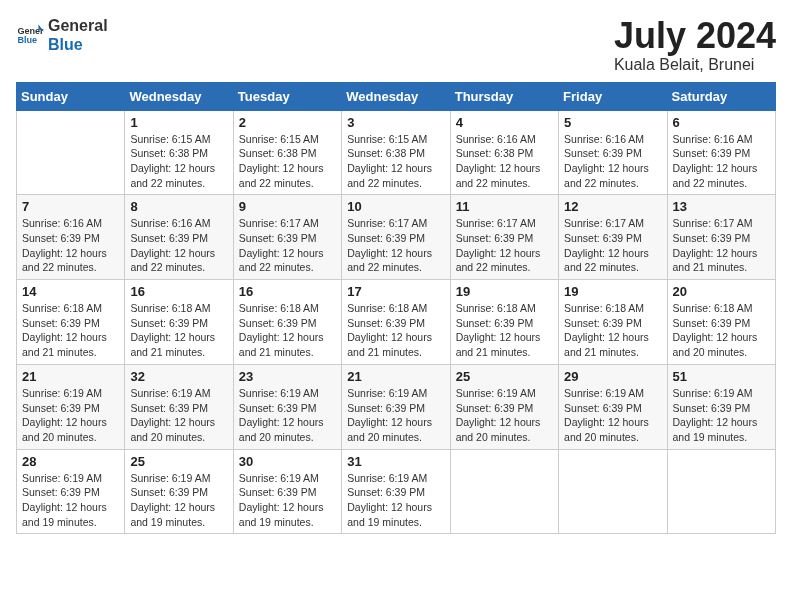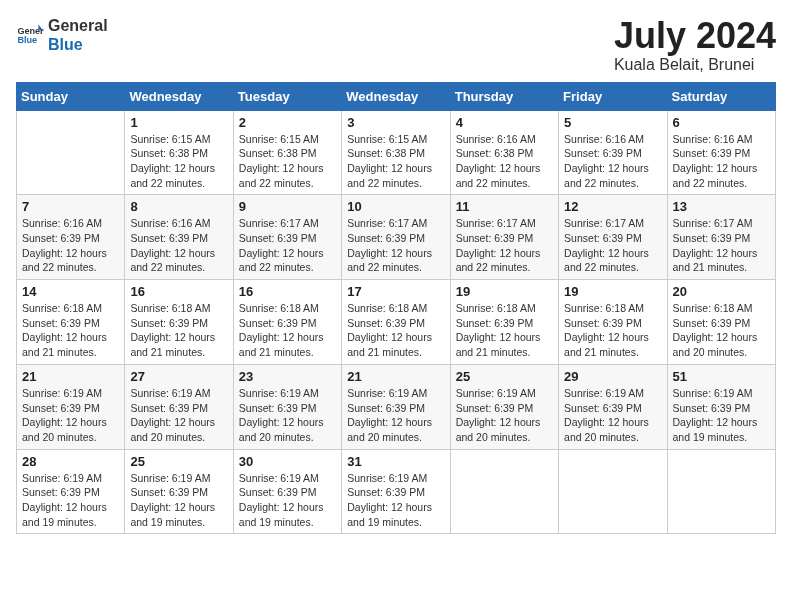--- a/index.html
+++ b/index.html
@@ -264,21 +264,21 @@
       </tr>
       <tr>
         <td>
           <span class="day-num">21</span>
           <div class="day-info" style="white-space: pre-line;">Sunrise: 6:19 AM
 Sunset: 6:39 PM
 Daylight: 12 hours
 and 20 minutes.</div>
         </td>
         <td>
-          <span class="day-num">27</span>
+          <span class="day-num">32</span>
           <div class="day-info" style="white-space: pre-line;">Sunrise: 6:19 AM
 Sunset: 6:39 PM
 Daylight: 12 hours
 and 20 minutes.</div>
         </td>
         <td>
           <span class="day-num">23</span>
           <div class="day-info" style="white-space: pre-line;">Sunrise: 6:19 AM
 Sunset: 6:39 PM
 Daylight: 12 hours

